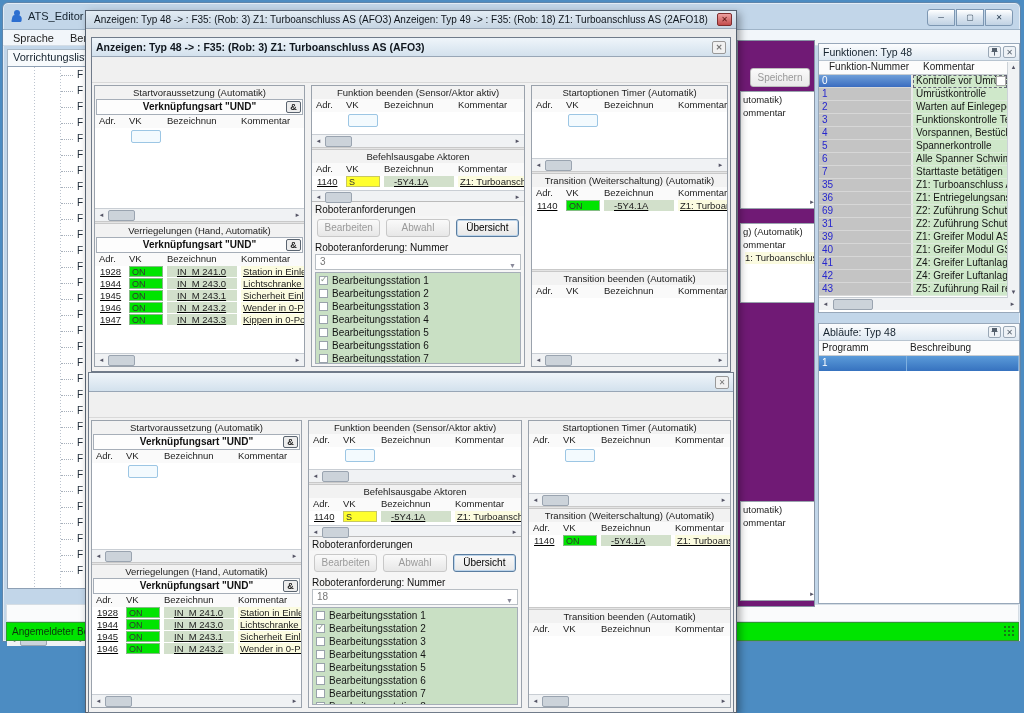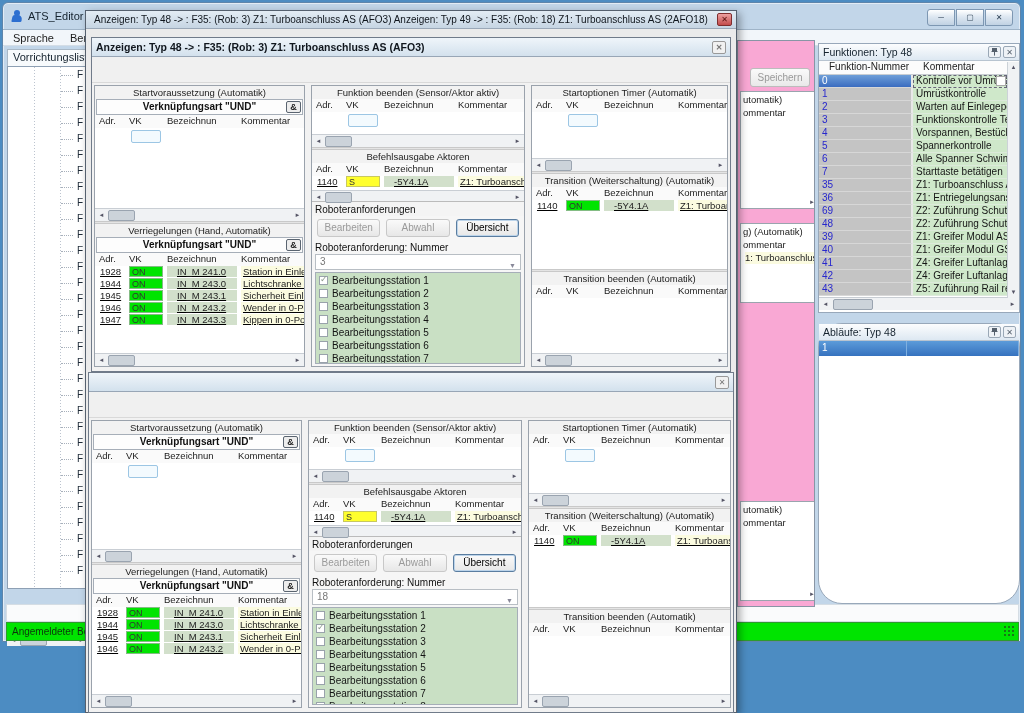--- a/index.html
+++ b/index.html
@@ -71,21 +71,21 @@
   .hscroll .la { position:absolute; left:1px; top:1px; width:11px; height:11px; font-size:6px; color:#556; text-align:center; line-height:11px; }
   .hscroll .ra { position:absolute; right:1px; top:1px; width:11px; height:11px; font-size:6px; color:#556; text-align:center; line-height:11px; }
   .hscroll .th { position:absolute; left:13px; top:1px; width:27px; height:11px; background:#ccd3da; border:1px solid #9aa4b0; border-radius:2px; }
   .ab-header { display:grid; grid-template-columns:88px 1fr; height:15px; font-size:10px; color:#222; background:#fcfcfc; border-bottom:1px solid #c8cdd2; }
   .ab-header span { padding:1px 0 0 3px; }
   .ab-row { display:grid; grid-template-columns:88px 1fr; height:15px; font-size:10px;
     background:linear-gradient(#5b9bd9,#3672bf); color:#fff; }
   .ab-row span { padding:1px 0 0 3px; border-right:1px solid #7fb0e0; }
 
   
-  .sliver { position:absolute; left:737px; top:40px; width:78px; height:567px; background:#f9a8d4;
+  .sliver { position:absolute; left:737px; top:40px; width:78px; height:567px; background:#701a75;
     border:1px solid #8895a5; z-index:3; overflow:hidden; }
   .sliver .sp-save { position:absolute; left:12px; top:27px; width:60px; height:19px; border:1px solid #bcbcbc;
     background:linear-gradient(#fafafa,#e9e9e9); border-radius:3px; font-size:10px; color:#9a9a9a; text-align:center; line-height:17px; }
   .sliver .frag { position:absolute; font-size:9.5px; color:#222; white-space:nowrap; }
   .sliver .panelbox { position:absolute; left:2px; width:80px; background:#fff; border:1px solid #9aa4ae; }
   .sliver .ycell { position:absolute; left:4px; width:72px; height:12px; background:#fbfbe0; font-size:9.5px; white-space:nowrap; overflow:hidden; color:#222; }
   .sliver .arr { position:absolute; font-size:6px; color:#556; }
 
   
   .outer-window { position:absolute; left:85px; top:10px; width:652px; height:703px; background:#ebebeb;
@@ -361,21 +361,21 @@
         </div>
         <div class="fk-row">
           <span class="fk-nr">36</span>
           <span class="fk-kom">Z1: Entriegelungsanschl</span>
         </div>
         <div class="fk-row">
           <span class="fk-nr">69</span>
           <span class="fk-kom">Z2: Zuführung Schutz B</span>
         </div>
         <div class="fk-row">
-          <span class="fk-nr">48</span>
+          <span class="fk-nr">31</span>
           <span class="fk-kom">Z2: Zuführung Schutz B</span>
         </div>
         <div class="fk-row">
           <span class="fk-nr">39</span>
           <span class="fk-kom">Z1: Greifer Modul AS (A</span>
         </div>
         <div class="fk-row">
           <span class="fk-nr">40</span>
           <span class="fk-kom">Z1: Greifer Modul GS (A</span>
         </div>
@@ -396,31 +396,35 @@
       <span class="la">◄</span>
       <span class="th" style="left:14px;width:40px;"></span>
       <span class="ra">►</span>
     </div>
     <div class="vscroll" style="top:18px; height:236px;">
       <span class="up">▲</span>
       <span class="dn">▼</span>
     </div>
   </div>
 
-  <div class="side-panel" style="top:320px; height:281px;border-radius:24px;">
+  <div class="side-panel" style="top:320px; height:281px;">
     <div class="sp-title">
       <span>Abläufe: Typ 48</span>
       <span class="sp-btn pin">
         <svg width="7" height="9" viewBox="0 0 7 9">
             <path d="M1 1h5v3l1 1H0l1-1z" fill="#55606c"></path>
             <line x1="3.5" y1="5" x2="3.5" y2="8.6" stroke="#55606c"></line>
           </svg>
       </span>
       <span class="sp-btn cls">✕</span>
     </div>
+    <div class="ab-header">
+      <span>Programm</span>
+      <span>Beschreibung</span>
+    </div>
     <div class="ab-row">
       <span>1</span>
       <span></span>
     </div>
   </div>
 </div>
 
 <div class="sliver">
   <div class="sp-save">Speichern</div>
   <div class="panelbox" style="top:50px; height:118px;">

